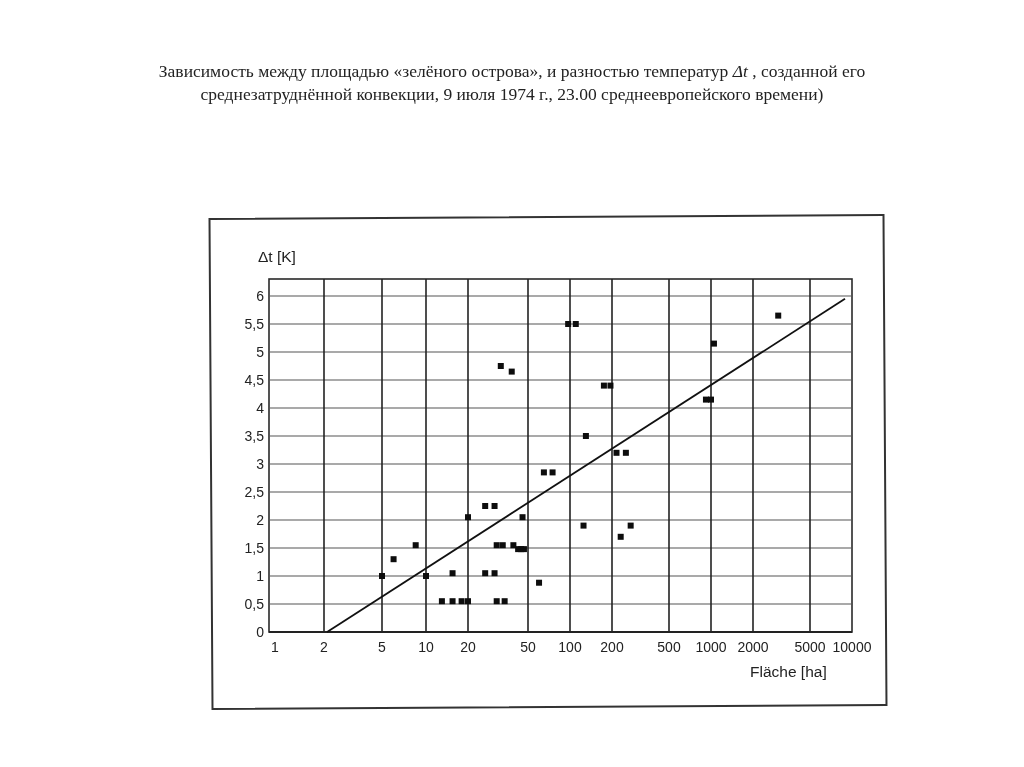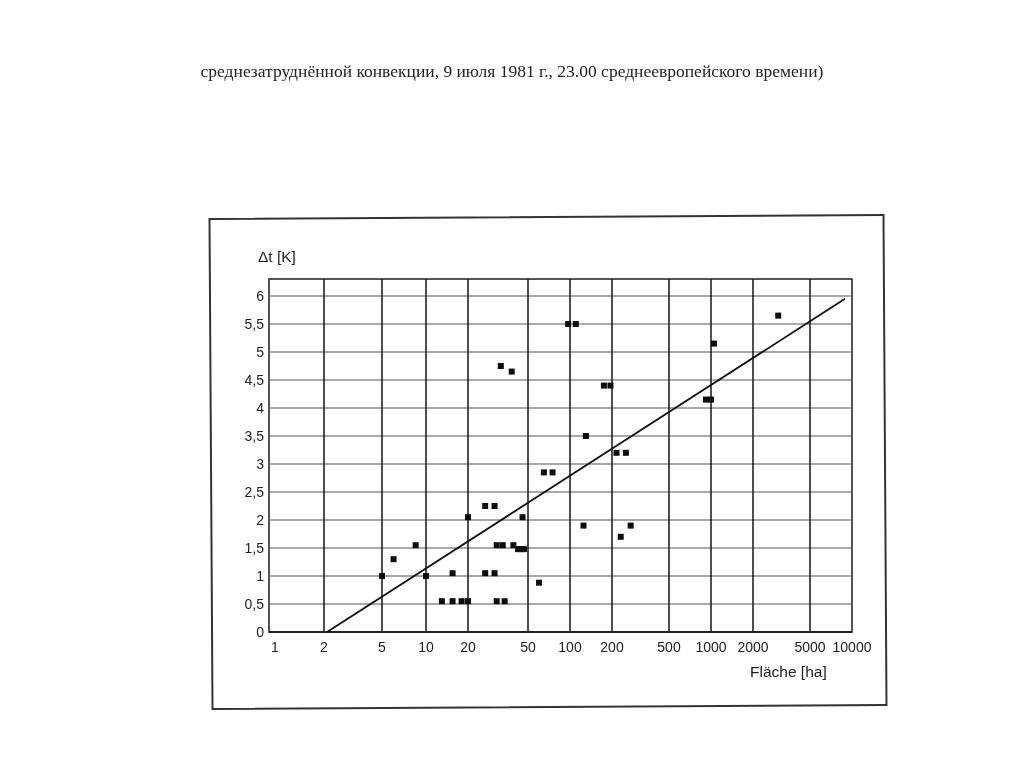--- a/index.html
+++ b/index.html
@@ -16,21 +16,22 @@
     transform: rotate(-0.35deg);
   }
   svg.plot { position: absolute; left: 0; top: 0; }
   .tick { font-family: "Liberation Sans", sans-serif; font-size: 14px; fill: #222; }
   .axis-title { font-family: "Liberation Sans", sans-serif; font-size: 15.5px; fill: #222; }
 </style>
 </head>
 <body>
 
 <div class="caption">
-  <div>среднезатруднённой конвекции, 9 июля 1981 г., 23.00 среднеевропейского времени)</div>
+  <div><span>Зависимость между площадью «зелёного острова», и разностью температур </span><span class="delta">Δt</span><span> , созданной его</span></div>
+  <div>среднезатруднённой конвекции, 9 июля 1974 г., 23.00 среднеевропейского времени)</div>
 </div>
 
 <div class="frame"></div>
 
 <svg class="plot" width="1024" height="767">
   <g id="grid">
       <rect x="269" y="279" width="583" height="353" fill="none" stroke="#2a2a2a" stroke-width="1.6"></rect>
       <line x1="269" y1="604" x2="852" y2="604" stroke="#555" stroke-width="1.1"></line>
       <line x1="269" y1="576" x2="852" y2="576" stroke="#555" stroke-width="1.1"></line>
       <line x1="269" y1="548" x2="852" y2="548" stroke="#555" stroke-width="1.1"></line>

